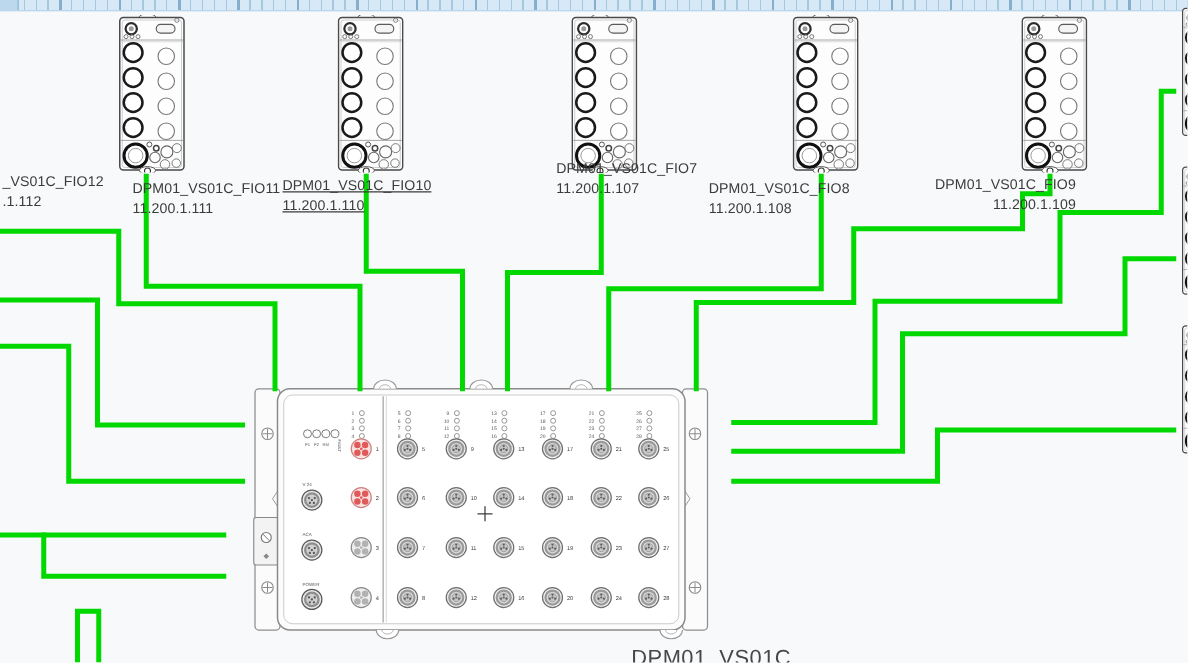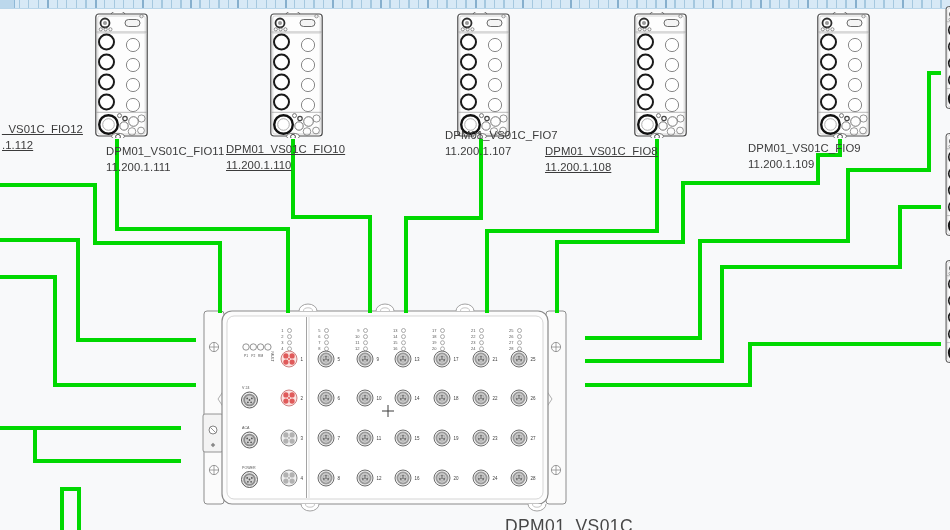--- a/index.html
+++ b/index.html
@@ -540,36 +540,36 @@
     <polyline points="941,344 750,344 750,385 585,385" fill="none" stroke="#00d800" stroke-width="4" stroke-linejoin="miter"></polyline>
     <polyline points="0,240 78,240 78,340 196,340" fill="none" stroke="#00d800" stroke-width="4" stroke-linejoin="miter"></polyline>
     <polyline points="0,277 55,277 55,385 196,385" fill="none" stroke="#00d800" stroke-width="4" stroke-linejoin="miter"></polyline>
     <polyline points="0,428 181,428" fill="none" stroke="#00d800" stroke-width="4" stroke-linejoin="miter"></polyline>
     <polyline points="35,426 35,461 181,461" fill="none" stroke="#00d800" stroke-width="4" stroke-linejoin="miter"></polyline>
     <polyline points="62,531 62,489 79,489 79,531" fill="none" stroke="#00d800" stroke-width="4" stroke-linejoin="miter"></polyline>
   </svg>
 
 <div id="central-label">DPM01_VS01C</div>
 
-<div class="dev-label" style="left: 2px; top: 122px; text-decoration: underline;">
+<div class="dev-label" style="left: 2px; top: 139px;">
     <span>_VS01C_FIO12</span>
     <span>.1.112</span>
   </div>
 <div class="dev-label" style="left: 106px; top: 144px;">
     <span>DPM01_VS01C_FIO11</span>
     <span>11.200.1.111</span>
   </div>
 <div class="dev-label" style="left: 226px; top: 142px; text-decoration: underline;">
     <span>DPM01_VS01C_FIO10</span>
     <span>11.200.1.110</span>
   </div>
 <div class="dev-label" style="left: 405px; top: 128px; margin-left: 40px;">
     <span>DPM01_VS01C_FIO7</span>
     <span>11.200.1.107</span>
   </div>
-<div class="dev-label" style="left: 545px; top: 144px; text-decoration: underline;">
+<div class="dev-label" style="left: 567px; top: 144px;">
     <span>DPM01_VS01C_FIO8</span>
     <span>11.200.1.108</span>
   </div>
-<div class="dev-label" style="left: 748px; top: 141px;">
+<div class="dev-label" style="left: 748px; top: 141px; text-align: right;">
     <span>DPM01_VS01C_FIO9</span>
     <span>11.200.1.109</span>
   </div>
 
 </body></html>

